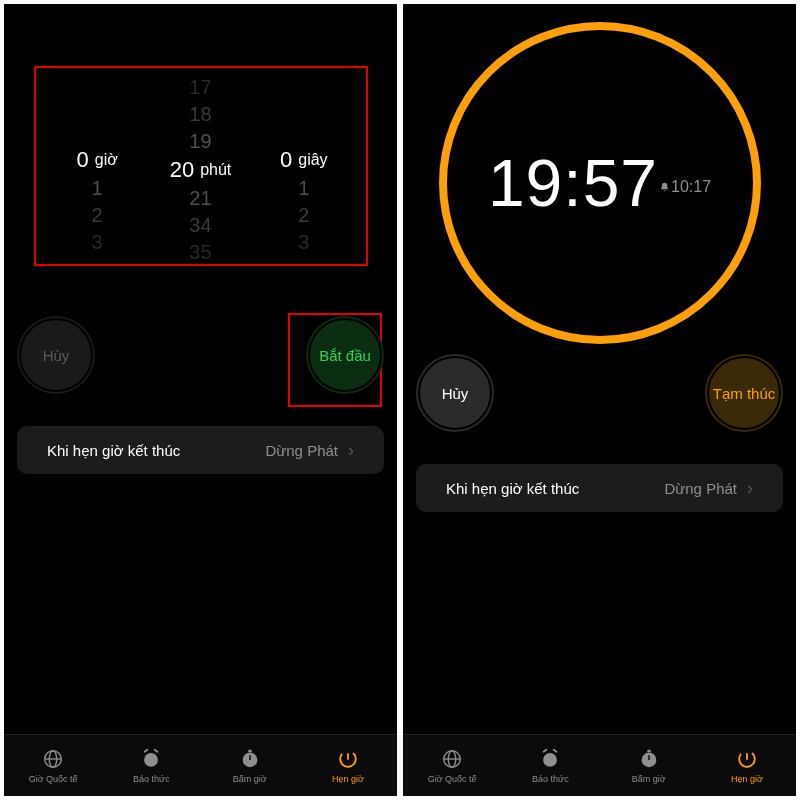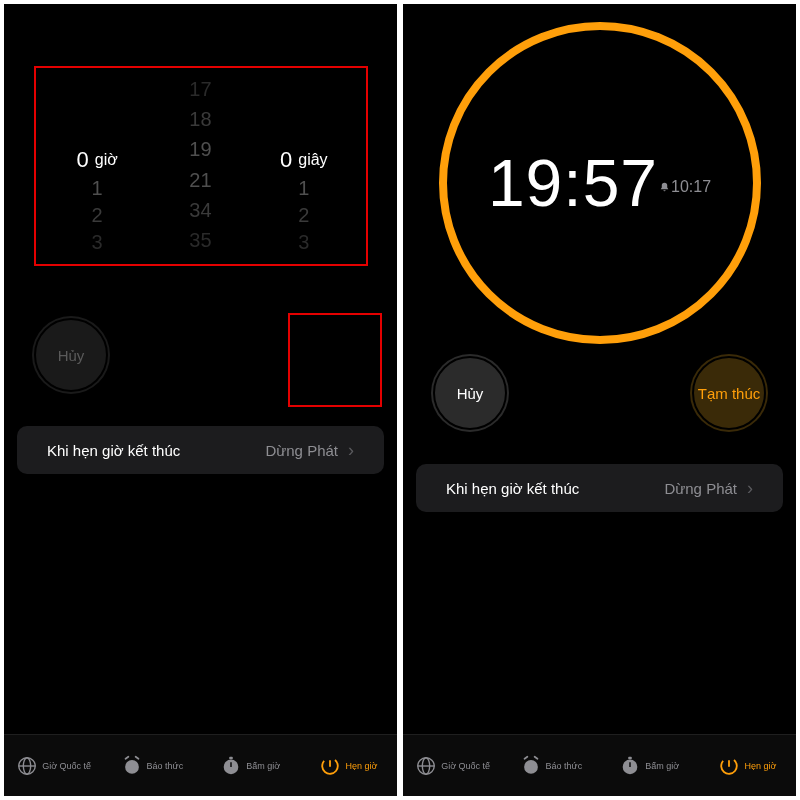--- a/index.html
+++ b/index.html
@@ -31,21 +31,21 @@
   .pcol .label-row { font-size: 20px; color: #fff; }
   .pcol .label-row .num { font-weight: 300; margin-right: 6px; font-size: 22px;}
   .pcol .label-row .unit { font-size: 16px; font-weight: 400; }
   .selector-band {
     position: absolute; top: 85px; left: 42px; right: 42px; height: 34px;
     background: #1c1c1e; border-radius: 8px; z-index: -1;
   }
   .pcol-wrap { position:relative; z-index:2; }
 
   
-  .btn-row { margin-top: 62px; display: flex; justify-content: space-between; padding: 0 28px; }
+  .btn-row { margin-top: 62px; display: flex; justify-content: space-between; padding: 0 13px; }
   .circle-btn {
     width: 78px; height: 78px; border-radius: 50%;
     display: flex; align-items: center; justify-content: center;
     font-size: 15px; position: relative;
   }
   .circle-btn::before {
     content: ""; position: absolute; inset: 2px; border-radius: 50%;
     border: 2px solid rgba(0,0,0,1);
   }
   .btn-cancel-dim { background: #1a1a1a; color: #5a5a5a; }
@@ -61,21 +61,21 @@
   }
   .option-row .right { display: flex; align-items: center; gap: 10px; color: #8e8e93; font-size: 15px;}
   .chev { color: #5a5a5e; font-size: 18px; }
 
   
   .tabbar {
     position: absolute; bottom: 0; left: 0; right: 0; height: 62px;
     background: #0b0b0b; border-top: 1px solid #1f1f1f;
     display: flex;
   }
-  .tab { flex: 1; display: flex; flex-direction: row; align-items: center; justify-content: center; gap: 3px; font-size: 9px; color: #8e8e93; }
+  .tab { flex: 1; display: flex; flex-direction: column; align-items: center; justify-content: center; gap: 3px; font-size: 9px; color: #8e8e93; }
   .tab.active { color: #ff9f0a; }
   .tab .ticon { width: 24px; height: 24px; display:flex; align-items:center; justify-content:center; }
 
   
   .ring-zone { margin-top: 18px; display: flex; justify-content: center; }
   .ring {
     width: 322px; height: 322px; border-radius: 50%;
     border: 8px solid #ff9f0a; display: flex; flex-direction: row;
     align-items: center; justify-content: center;
   }
@@ -111,20 +111,24 @@
             </div>
           <div class="pcell fade3">1</div>
           <div class="pcell fade2">2</div>
           <div class="pcell fade1">3</div>
         </div>
 
         <div class="pcol">
           <div class="pcell fade1">17</div>
           <div class="pcell fade2">18</div>
           <div class="pcell fade3">19</div>
+          <div class="pcell label-row">
+              <span class="num">20</span>
+              <span class="unit">phút</span>
+            </div>
           <div class="pcell fade3">21</div>
           <div class="pcell fade2">34</div>
           <div class="pcell fade1">35</div>
         </div>
 
         <div class="pcol">
           <div class="pcell fade1"></div>
           <div class="pcell fade2"></div>
           <div class="pcell fade3"></div>
           <div class="pcell label-row">
@@ -135,20 +139,23 @@
           <div class="pcell fade2">2</div>
           <div class="pcell fade1">3</div>
         </div>
       </div>
     </div>
 
     <div class="btn-row">
       <div class="circle-btn btn-cancel-dim">
           <span>Hủy</span>
         </div>
+      <div class="circle-btn btn-start">
+          <span>Bắt đầu</span>
+        </div>
     </div>
 
     <div class="option-row">
       <span>Khi hẹn giờ kết thúc</span>
       <span class="right">
         <span>Dừng Phát</span>
         <span class="chev">›</span>
       </span>
     </div>
 

